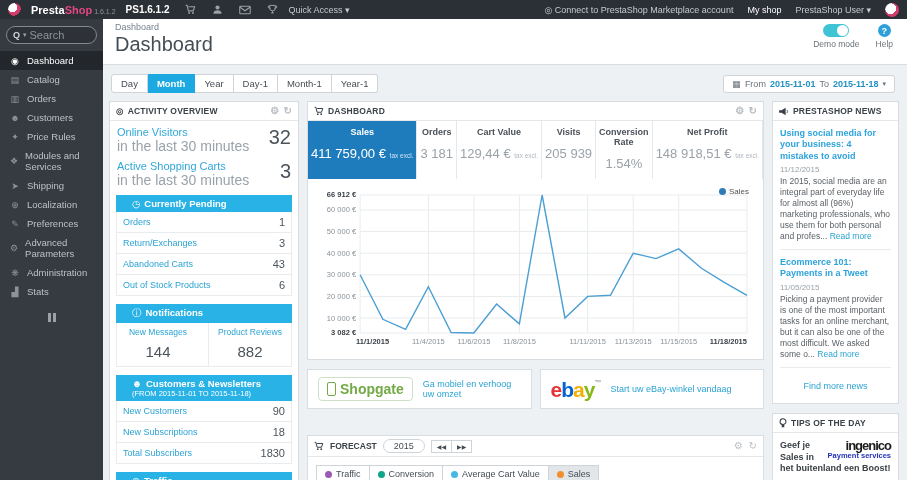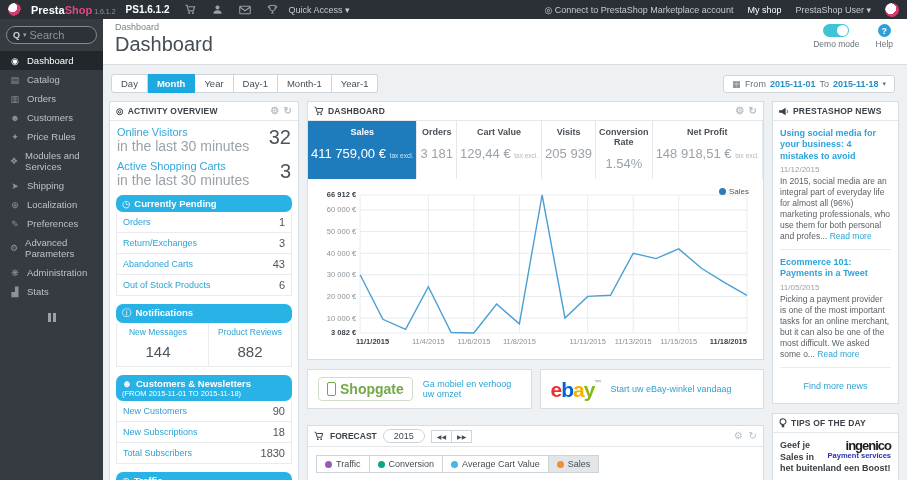--- a/index.html
+++ b/index.html
@@ -73,21 +73,21 @@
     font-size:8.5px; font-weight:bold; color:#3a4148; letter-spacing:.2px; }
   .p-head .sp { flex:1; }
   .p-ico { color:#b9bfc5; font-size:10px; cursor:pointer; line-height:1; }
 
   
   .metric { padding:5px 7px 1px; }
   .metric .m-label { color:#31a8d8; font-size:11px; display:inline-block; cursor:pointer; }
   .metric .m-val { float:right; font-size:20px; color:#4c545b; }
   .metric .m-sub { font-size:14px; color:#9aa2a9; margin-top:0px; }
   .sect { margin:6px 6px 8px; }
-  .sect-head { background:#29b2e5; color:#fff; font-weight:bold; font-size:9.5px; padding:3px 6px;border-radius:7px; }
+  .sect-head { background:#29b2e5; color:#fff; font-weight:bold; font-size:9.5px; padding:3px 16px; }
   .sect-head .si { margin-right:4px; font-weight:normal; }
   .sect-head .range { display:block; font-weight:normal; font-size:7.5px; }
   .srow { display:flex; justify-content:space-between; align-items:center; border:1px solid #e8ecef; border-top:none;
     padding:4px 6px; cursor:pointer; }
   .srow .sl { color:#2ba3d3; font-size:9px; }
   .srow .sv { color:#4c545b; font-size:11px; }
   .ncells { display:flex; border:1px solid #e8ecef; border-top:none;gap:9px; }
   .ncell { flex:1; text-align:center; padding:4px 2px 6px; cursor:pointer; }
   .ncell + .ncell { border-left:1px solid #e8ecef; }
   .ncell .nl { color:#2ba3d3; font-size:8.5px; }
@@ -106,21 +106,21 @@
   .chart-wrap { position:relative; padding:4px 4px 2px; }
   .chart-legend { position:absolute; top:8px; right:14px; font-size:8px; color:#555; display:flex; align-items:center; gap:3px; }
   .chart-legend .dot { width:7px; height:7px; border-radius:50%; display:inline-block; }
   svg text.ytick { font-size:7.5px; fill:#8a9299; text-anchor:end; }
   svg text.xtick { font-size:7.5px; fill:#8a9299; }
   svg text.boldtick { font-weight:bold; fill:#3a4148; }
   svg line.grid { stroke:#e9eced; stroke-width:1; }
   svg polyline.sline { fill:none; stroke-width:1.4; }
 
   
-  .partners { display:flex; gap:8px; margin-bottom:16px; }
+  .partners { display:flex; gap:8px; margin-bottom:26px; }
   .partner { flex:1; background:#fff; border:1px solid #d8dde1; display:flex; align-items:center; gap:10px; padding:7px 10px; }
   .sg-logo { display:inline-flex; align-items:center; gap:4px; border:1px solid #cfe0c8; border-radius:4px; padding:3px 8px; }
   .sg-phone { width:9px; height:14px; border:1.5px solid #73a946; border-radius:2px; display:inline-block; }
   .sg-text { color:#73a946; font-size:14px; font-weight:bold; }
   .partner a, .plink { color:#2ba3d3; font-size:9px; text-decoration:none; cursor:pointer; }
   .ebay-logo { font-size:21px; font-weight:bold; letter-spacing:-1px; line-height:1; }
   .ebay-tm { font-size:7px; color:#9aa2a9; vertical-align:top; }
 
   
   .f-head { display:flex; align-items:center; gap:6px; padding:3px 6px; border-bottom:1px solid #e4e8eb; }

